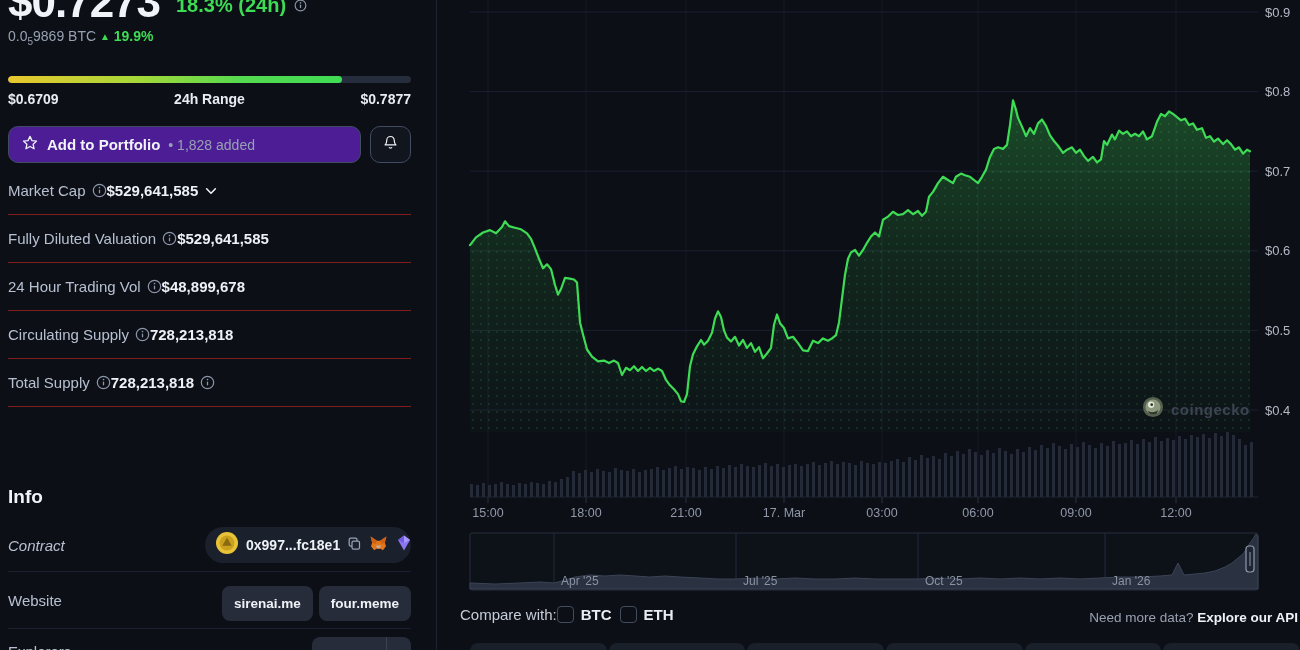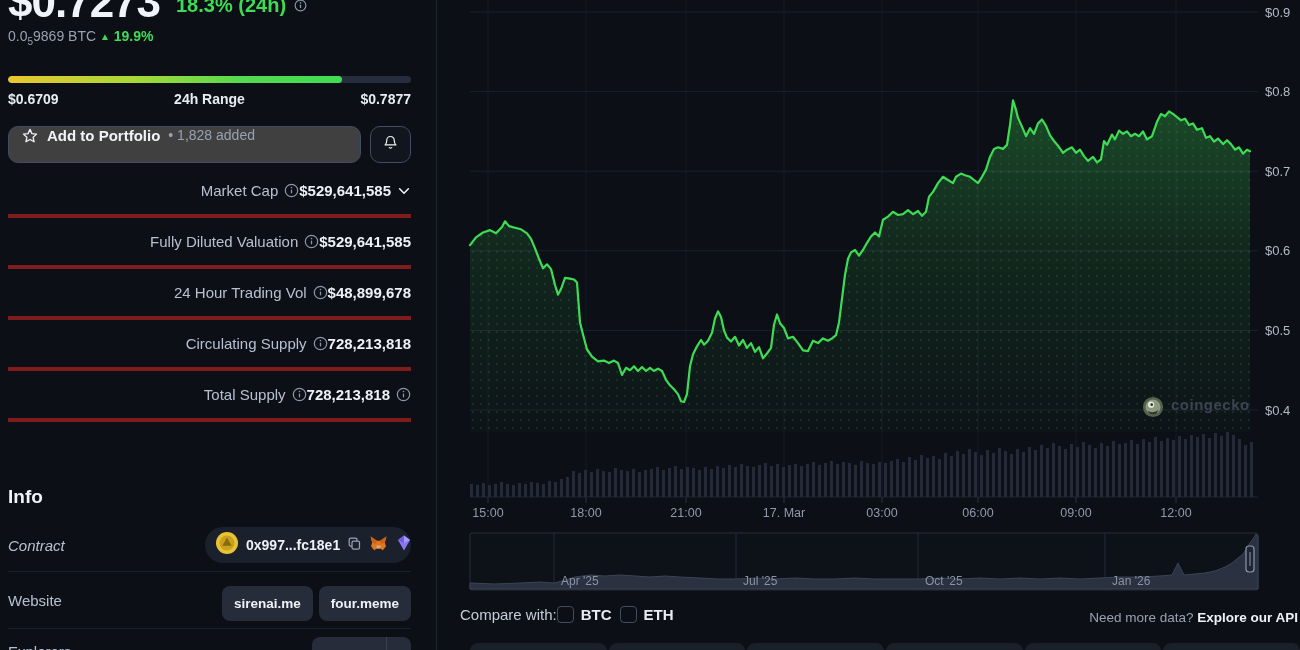--- a/index.html
+++ b/index.html
@@ -17,51 +17,51 @@
   .btc-row sub{font-size:10px;}
   .btc-up{color:#3edc55;font-weight:700;}
   .tri{font-size:10px;position:relative;top:-1px;}
   .range-track{position:absolute;left:8px;top:76px;width:403px;height:7px;
                border-radius:4px;background:#262d3c;overflow:hidden;}
   .range-fill{height:100%;border-radius:4px;
               background:linear-gradient(90deg,#e9c72e 0%,#a8d838 38%,#55da4f 70%,#3edc55 100%);}
   .range-labels{position:absolute;left:8px;top:91px;width:403px;display:flex;
                 justify-content:space-between;font-size:14px;font-weight:700;color:#e8ecf3;}
   .btn-portfolio{position:absolute;left:8px;top:126px;width:353px;height:37px;
-                 border:1.5px solid #414b62;border-radius:10px;background:#404040;
-                 display:flex;align-items:flex-start;gap:8px;padding:0 12px;box-sizing:border-box;}
+                 border:1.5px solid #414b62;border-radius:10px;background:#4c1d95;
+                 display:flex;align-items:center;gap:8px;padding:0 12px;box-sizing:border-box;}
   .btn-portfolio .lbl{font-size:15px;font-weight:700;color:#f0f3f8;}
   .btn-portfolio .cnt{font-size:14px;color:#98a1b2;}
   .btn-bell{position:absolute;left:370px;top:126px;width:41px;height:37px;
             border:1.5px solid #414b62;border-radius:10px;background:#11151e;
             display:flex;align-items:center;justify-content:center;box-sizing:border-box;}
   .stats{position:absolute;left:8px;top:167px;width:403px;}
-  .srow{height:47px;display:flex;align-items:center;justify-content:flex-end;
-        border-bottom:4px solid #7f1d1d;}
+  .srow{height:47px;display:flex;align-items:center;justify-content:flex-start;
+        border-bottom:1px solid #7f1d1d;}
   .srow .sl{font-size:15px;color:#b7c0d0;display:flex;align-items:center;gap:6px;}
   .srow .sv{font-size:15px;font-weight:700;color:#eef1f6;display:flex;align-items:center;gap:6px;}
   .info-h{position:absolute;left:8px;top:486px;font-size:19px;font-weight:700;color:#f0f3f8;}
   .crow-label{position:absolute;left:8px;font-size:15px;color:#b7c0d0;}
   .contract-pill{position:absolute;left:205px;top:527px;width:206px;height:36px;
                  background:#1a202c;border-radius:18px;display:flex;align-items:center;
                  gap:7px;padding:0 10px;box-sizing:border-box;}
   .contract-pill .addr{font-size:14px;font-weight:700;color:#eef1f6;}
   .div-line{position:absolute;left:8px;width:403px;height:1px;background:#1a2030;}
   .site-pill{height:27px;background:#262c39;border-radius:8px;display:flex;align-items:center;
              padding:4px 12px;font-size:13.5px;font-weight:700;color:#eef1f6;}
   .site-wrap{position:absolute;left:8px;top:586px;width:403px;display:flex;
              justify-content:flex-end;gap:6px;}
   .split-btn{position:absolute;left:312px;top:637px;width:99px;height:28px;background:#262c39;
              border-radius:8px;display:flex;}
   .split-btn .seg1{flex:1;}
   .split-btn .segd{width:1px;background:#3a4250;}
   .split-btn .seg2{width:24px;}
   
   .rpanel{position:absolute;left:437px;top:0;width:863px;height:650px;}
-  .watermark{position:absolute;left:705px;top:396px;display:flex;align-items:flex-start;gap:7px;}
+  .watermark{position:absolute;left:705px;top:396px;display:flex;align-items:center;gap:7px;}
   .watermark .wm-text{font-size:15px;font-weight:700;color:#3c4452;letter-spacing:.5px;}
   .compare{position:absolute;left:23px;top:606px;display:flex;align-items:center;}
   .compare .cw{font-size:15px;color:#c6cdd9;}
   .cbx{width:17px;height:17px;border:1.5px solid #434c5e;border-radius:4px;background:transparent;
        display:inline-block;box-sizing:border-box;}
   .copt{display:flex;align-items:center;gap:7px;margin-right:8px;}
   .copt .cl{font-size:15px;font-weight:700;color:#e9edf3;}
   .apirow{position:absolute;right:2px;top:610px;font-size:13.5px;color:#99a1b1;}
   .apirow .apilink{color:#eef1f6;font-weight:700;cursor:pointer;}
   .tabbar{position:absolute;left:33px;top:643px;right:0;height:10px;display:flex;gap:2px;}

